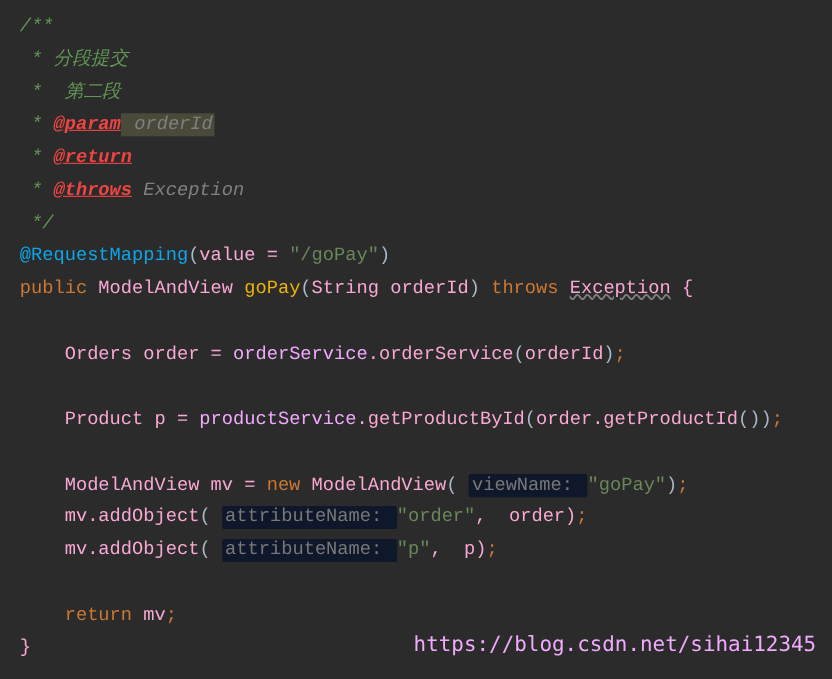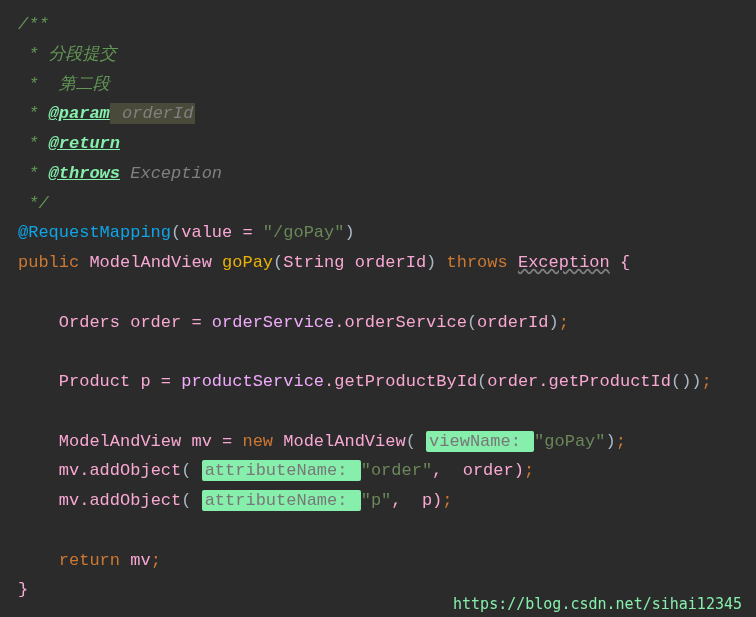--- a/index.html
+++ b/index.html
@@ -11,37 +11,37 @@
       padding: 10px 18px;
       color: #a9b7c6;
       width: 756px;
       height: 617px;
       overflow: hidden;
       position: relative;
     }
     .line { white-space: pre; }
     .comment { color: #808080; font-style: italic; }
     .comment-green { color: #629755; font-style: italic; }
-    .tag-underline { color: #86efac; font-style: italic; text-decoration: underline; font-weight: bold; }
+    .tag-underline { color: #ef4444; font-style: italic; text-decoration: underline; font-weight: bold; }
     .param-hl { background: #4a4a3a; font-style: italic; color: #808080; padding: 1px 2px; }
     .annotation { color: #0ea5e9; }
     .keyword { color: #cc7832; }
     .string { color: #6a8759; }
     .method-def { color: #eab308; }
     .identifier { color: #f9a8d4; }
     .paren { color: #a9b7c6; }
     .purple-call { color: #f0abfc; }
-    .hint-box { background: #86efac; color: #787878; font-style: normal; padding: 1px 3px; border-radius: 2px; }
+    .hint-box { background: #0f172a; color: #787878; font-style: normal; padding: 1px 3px; border-radius: 2px; }
     .exception-under { text-decoration: underline; text-decoration-style: wavy; text-decoration-color: #808080; }
     .watermark {
       position: absolute;
-      bottom: 0;
+      bottom: 14px;
       right: 14px;
-      color: #86efac;
-      font-size: 15px;
+      color: #f0abfc;
+      font-size: 19px;
       font-family: 'Consolas', monospace;
     }
   </style>
 </head>
 <body>
 
 <div class="line"><span class="comment-green">/**</span></div>
 <div class="line"><span class="comment-green"> * 分段提交</span></div>
 <div class="line"><span class="comment-green"> *  第二段</span></div>
 <div class="line"><span class="comment-green"> * </span><span class="tag-underline">@param</span><span class="param-hl"> orderId</span></div>

